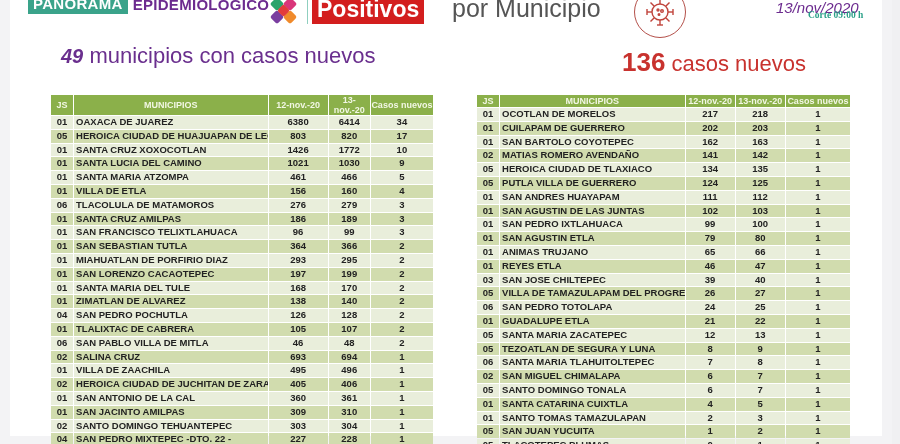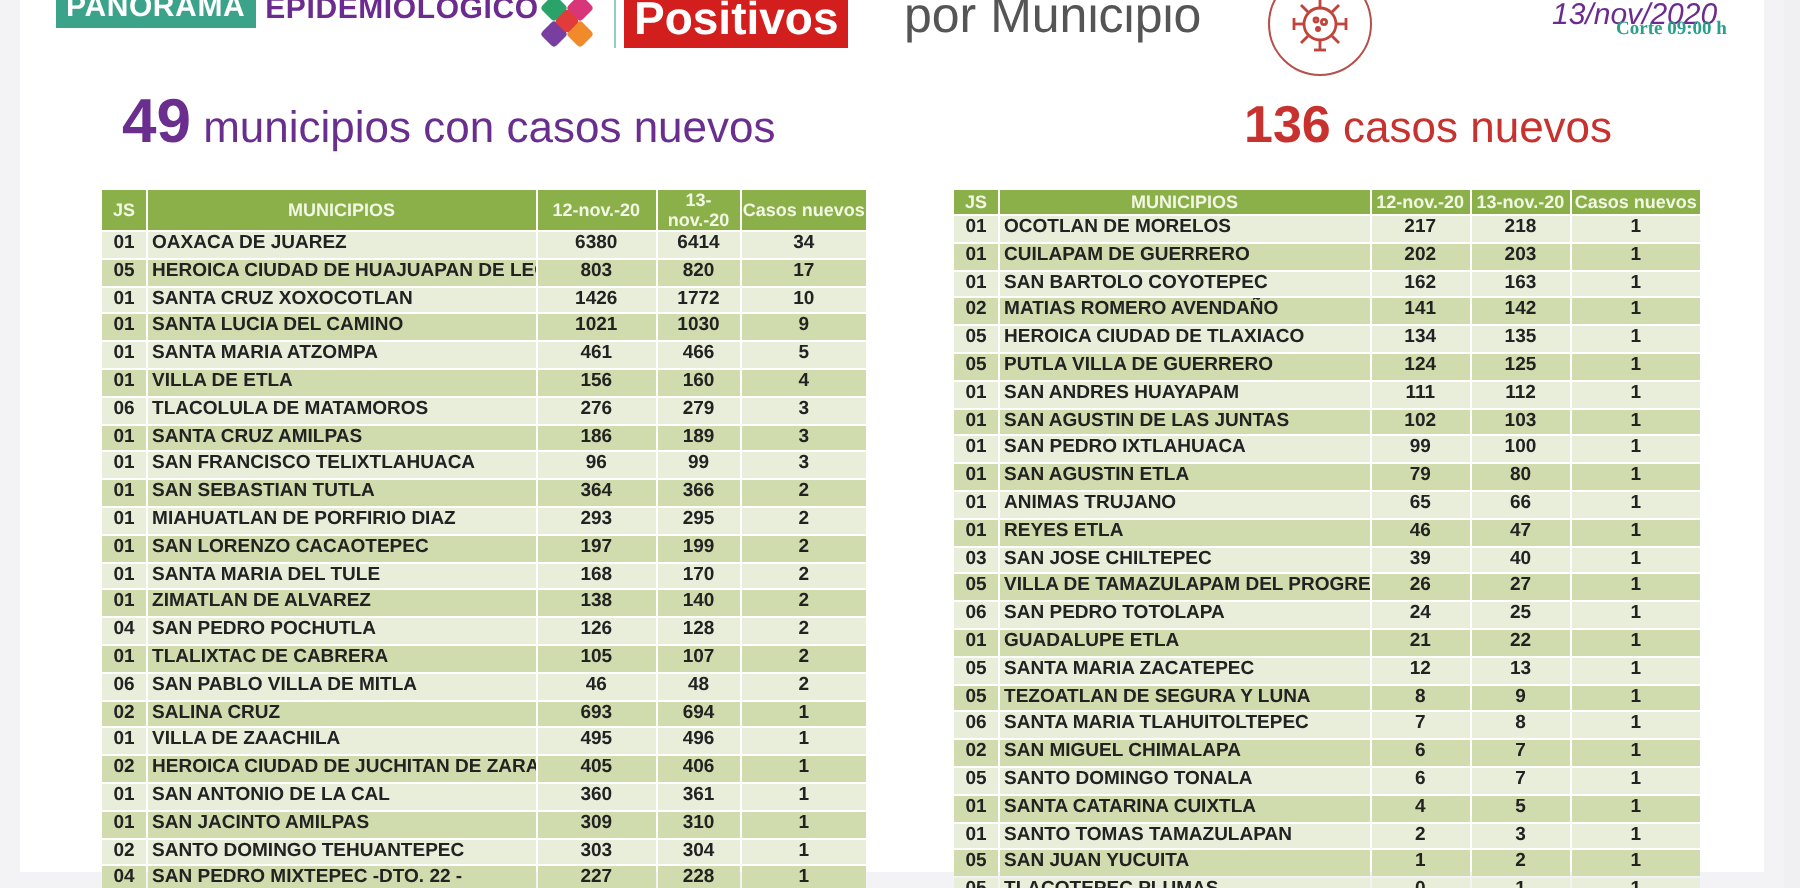--- a/index.html
+++ b/index.html
@@ -10,21 +10,21 @@
   .banner .epi { color:#6c2b8f; font-weight:bold; font-size:15px; padding-left:5px; letter-spacing:0.3px; }
   .subtitle { position:absolute; left:18px; top:14px; font-size:8.5px; color:#5d3a7a; width:240px; border-top:1px solid #8f6fae; padding-top:1px; }
   .logo { position:absolute; left:259px; top:-4px; width:30px; height:30px; }
   .vline { position:absolute; left:297px; top:0; width:1px; height:24px; background:#8fcfbf; }
   .positivos { position:absolute; left:302px; top:-6px; background:#d31e1e; color:#fff; font-weight:bold; font-size:23px; padding:0 5px; height:30px; line-height:30px; }
   .por-muni { position:absolute; left:442px; top:-7px; font-size:25px; color:#555; line-height:30px; }
   .virus { position:absolute; left:624px; top:-14px; width:50px; height:50px; border:1px solid #b4504a; border-radius:50%; display:flex; align-items:center; justify-content:center; }
   .date { position:absolute; left:766px; top:-1px; font-size:15px; color:#6c2b8f; font-style:italic; }
   .corte { position:absolute; left:798px; top:10px; font-size:9.5px; color:#2aa088; font-weight:bold;font-family:Liberation Serif, serif; }
   .headline-left { position:absolute; left:51px; top:43px; font-size:22px; color:#6a2f8e; white-space:nowrap; }
-  .headline-left b { font-size:31px; }
+  .headline-left b { font-size:20px;font-style:italic; }
   .headline-right { position:absolute; left:580px; top:47px; font-size:22px; color:#c8322e; white-space:nowrap;margin-left:32px; }
   .headline-right b { font-size:26px; }
   table.tbl { position:absolute; border-collapse:separate; border-spacing:1px 1px; font-size:9.5px; font-weight:bold; color:#222; table-layout:fixed; }
   table.tbl th { background:#8bb04a; color:#f2f7e4; font-weight:bold; height:12px; padding:0; font-size:9px; }
   table.tbl td { height:12.8px; padding:0 2px; white-space:nowrap; overflow:hidden; line-height:12.8px; }
   table.tbl tr.odd td { background:#e9eedb; }
   table.tbl tr.even td { background:#d1dcae; }
   table.tbl td.num { text-align:center; }
   .tbl-left { left:40px; top:94px; width:384px; }
   .tbl-right { left:466px; top:94px; width:375px; }

